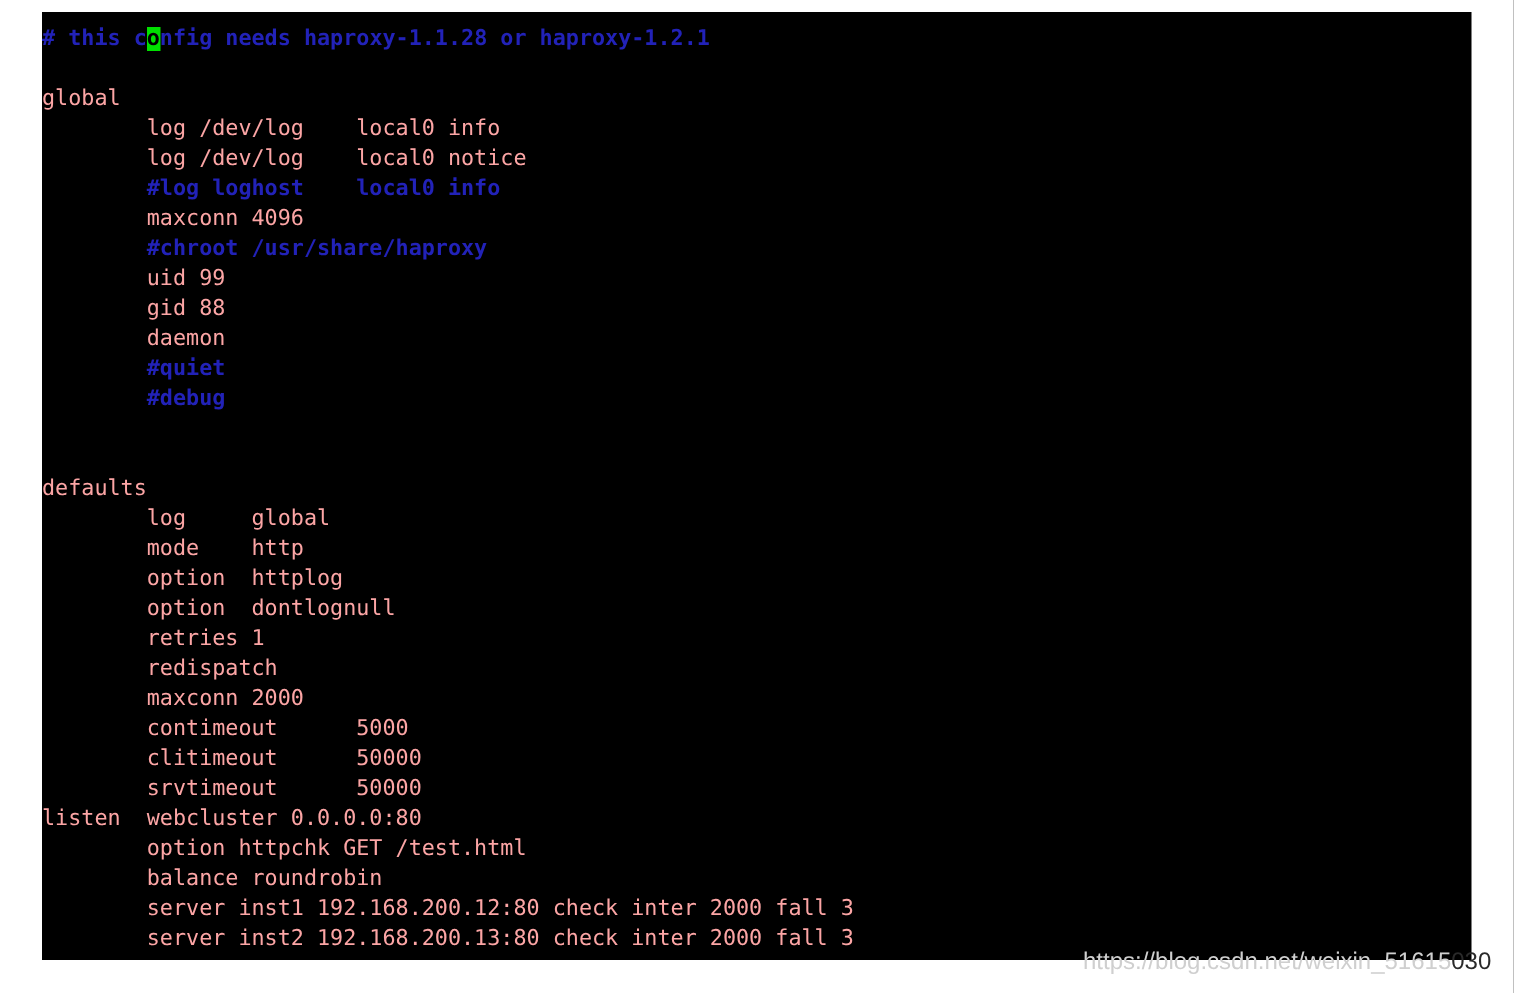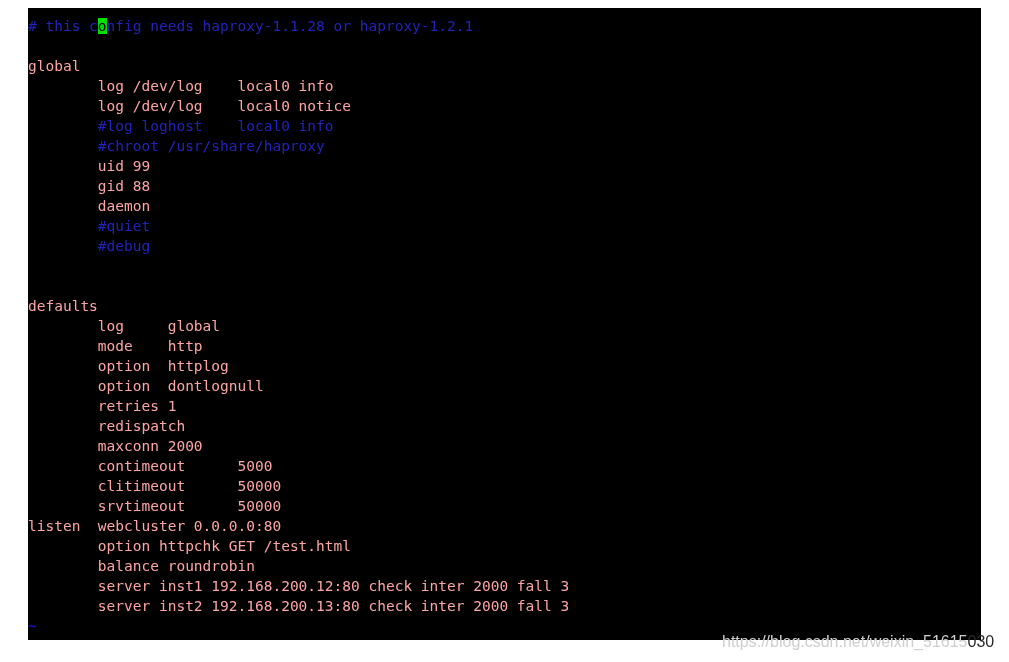--- a/index.html
+++ b/index.html
@@ -36,20 +36,21 @@
     height: 20px;
     line-height: 20px;
     font-size: 14.5px;
     letter-spacing: 0px;
     white-space: pre;
     color: #fca5a5;
   }
 
   .line.comment {
     color: #2222b8;
+    font-weight: bold;
   }
 
   .line.tilde {
     color: #1414e0;
   }
 
   .line.blank {
     color: transparent;
   }
 
@@ -78,20 +79,21 @@
 <body>
 
 <div id="terminal">
   <div id="code">
       <div class="line comment"><span># this c</span><span class="cursor">o</span><span>nfig needs haproxy-1.1.28 or haproxy-1.2.1</span></div>
       <div class="line blank"> </div>
       <div class="line code">global</div>
       <div class="line code">        log /dev/log    local0 info</div>
       <div class="line code">        log /dev/log    local0 notice</div>
       <div class="line comment">        #log loghost    local0 info</div>
+      <div class="line code">        maxconn 4096</div>
       <div class="line comment">        #chroot /usr/share/haproxy</div>
       <div class="line code">        uid 99</div>
       <div class="line code">        gid 88</div>
       <div class="line code">        daemon</div>
       <div class="line comment">        #quiet</div>
       <div class="line comment">        #debug</div>
       <div class="line blank"> </div>
       <div class="line blank"> </div>
       <div class="line code">defaults</div>
       <div class="line code">        log     global</div>

